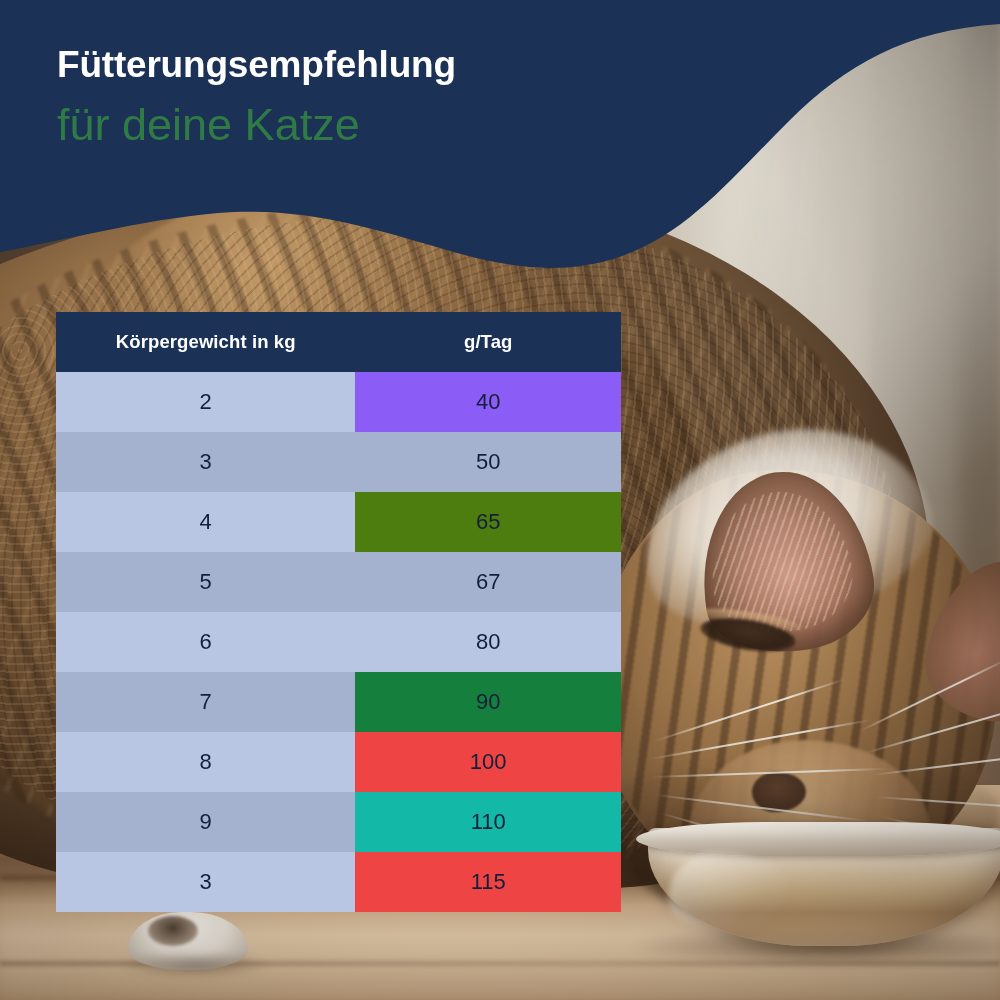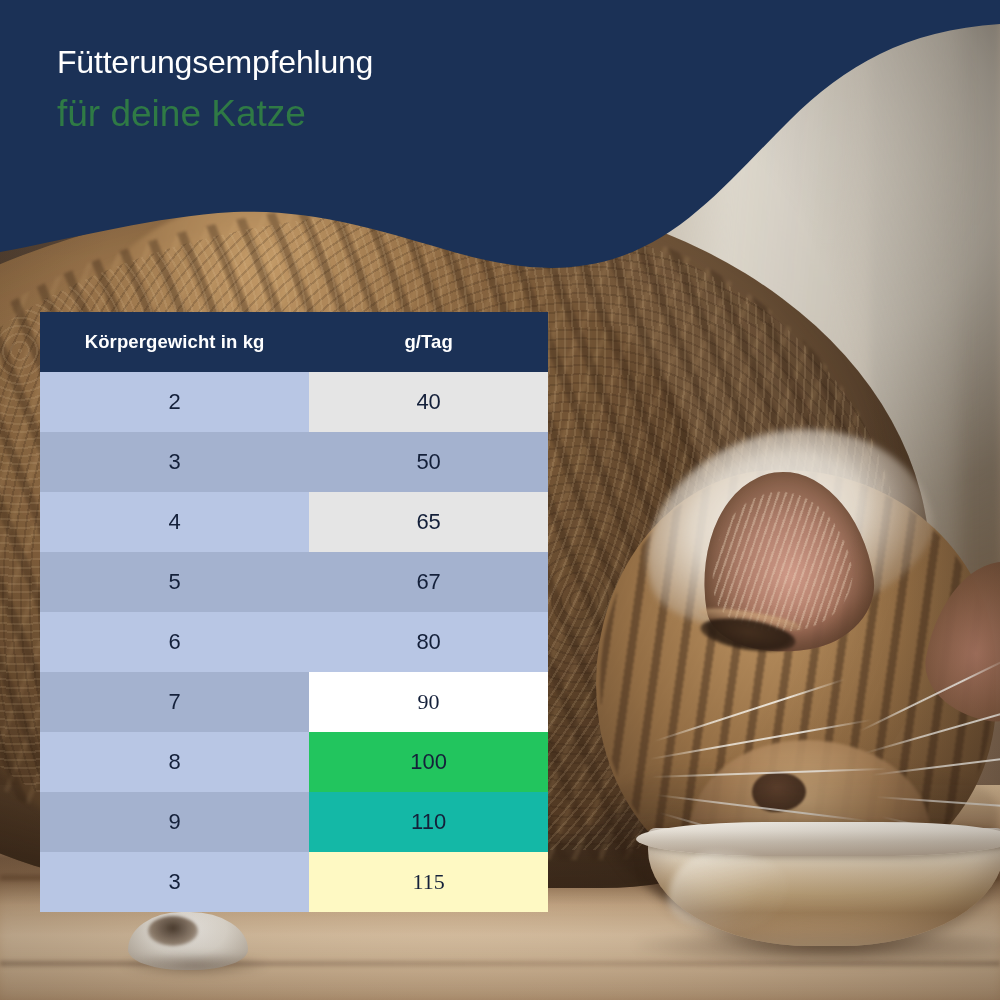--- a/index.html
+++ b/index.html
@@ -250,31 +250,31 @@
     position:absolute; inset:0;
     background:radial-gradient(ellipse at 46% 44%, rgba(0,0,0,0) 52%, rgba(24,14,6,.26) 100%);
   }
 
   
   .hero { position:absolute; left:0; top:0; width:1000px; height:320px; }
   .hero svg { display:block; width:1000px; height:320px; }
 
   .hero-text { position:absolute; left:57px; top:44px; width:640px; }
   .hero-title {
-    font-size:32px; font-weight:normal; color:#ffffff;
+    font-size:37px; font-weight:bold; color:#ffffff;
     letter-spacing:-.2px; line-height:1.15; white-space:nowrap;
   }
   .hero-sub {
-    margin-top:11px; font-size:37px; font-weight:normal;
+    margin-top:11px; font-size:45px; font-weight:normal;
     color:#2f7a45; line-height:1.2; white-space:nowrap;
   }
 
   
   .table {
-    position:absolute; left:40px; top:312px; width:508px;
+    position:absolute; left:56px; top:312px; width:565px;
     border-collapse:collapse; table-layout:fixed;
   }
   .table th, .table td {
     text-align:center; border:0; padding:0;
     height:60px; vertical-align:middle;
   }
   .table thead th {
     background:#1b3156; color:#ffffff;
     font-size:18.5px; font-weight:bold; letter-spacing:.1px;
   }
@@ -365,48 +365,48 @@
     </colgroup>
   <thead>
     <tr>
       <th style="background: rgb(27, 49, 86); color: rgb(255, 255, 255);">Körpergewicht in kg</th>
       <th style="background: rgb(27, 49, 86); color: rgb(255, 255, 255);">g/Tag</th>
     </tr>
   </thead>
   <tbody id="tbody">
       <tr>
         <td style="background: rgb(184, 198, 228); color: rgb(20, 32, 58);">2</td>
-        <td style="background: #e5e5e5; color: rgb(20, 32, 58);">40</td>
+        <td style="background: #8b5cf6; color: rgb(20, 32, 58);">40</td>
       </tr>
       <tr>
         <td style="background: rgb(164, 178, 207); color: rgb(20, 32, 58);">3</td>
         <td style="background: rgb(164, 178, 207); color: rgb(20, 32, 58);">50</td>
       </tr>
       <tr>
         <td style="background: rgb(184, 198, 228); color: rgb(20, 32, 58);">4</td>
-        <td style="background: #e5e5e5; color: rgb(20, 32, 58);">65</td>
+        <td style="background: #4d7c0f; color: rgb(20, 32, 58);">65</td>
       </tr>
       <tr>
         <td style="background: rgb(164, 178, 207); color: rgb(20, 32, 58);">5</td>
         <td style="background: rgb(164, 178, 207); color: rgb(20, 32, 58);">67</td>
       </tr>
       <tr>
         <td style="background: rgb(184, 198, 228); color: rgb(20, 32, 58);">6</td>
         <td style="background: rgb(184, 198, 228); color: rgb(20, 32, 58); margin-top: 32px;">80</td>
       </tr>
       <tr>
         <td style="background: rgb(164, 178, 207); color: rgb(20, 32, 58);">7</td>
-        <td style="background: #ffffff; color: rgb(20, 32, 58); font-family: Liberation Serif, serif;">90</td>
+        <td style="background: #15803d; color: rgb(20, 32, 58);">90</td>
       </tr>
       <tr>
         <td style="background: rgb(184, 198, 228); color: rgb(20, 32, 58);">8</td>
-        <td style="background: #22c55e; color: rgb(20, 32, 58);">100</td>
+        <td style="background: #ef4444; color: rgb(20, 32, 58);">100</td>
       </tr>
       <tr>
         <td style="background: rgb(164, 178, 207); color: rgb(20, 32, 58);">9</td>
         <td style="background: #14b8a6; color: rgb(20, 32, 58);">110</td>
       </tr>
       <tr>
         <td style="background: rgb(184, 198, 228); color: rgb(20, 32, 58);">3</td>
-        <td style="background: #fef9c3; color: rgb(20, 32, 58); font-family: Liberation Serif, serif;">115</td>
+        <td style="background: #ef4444; color: rgb(20, 32, 58);">115</td>
       </tr>
     </tbody>
 </table>
 
 </body></html>

